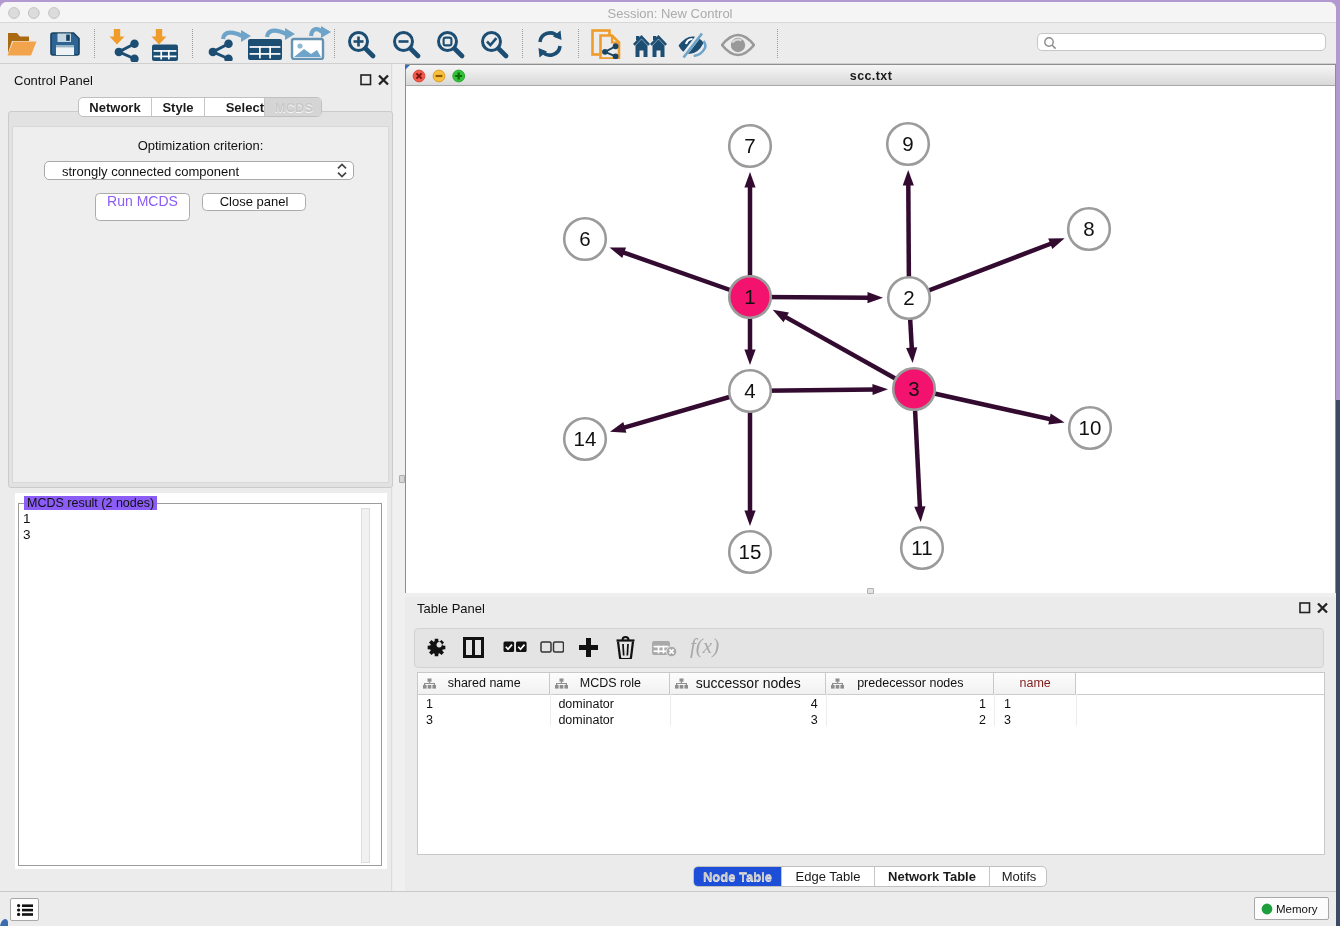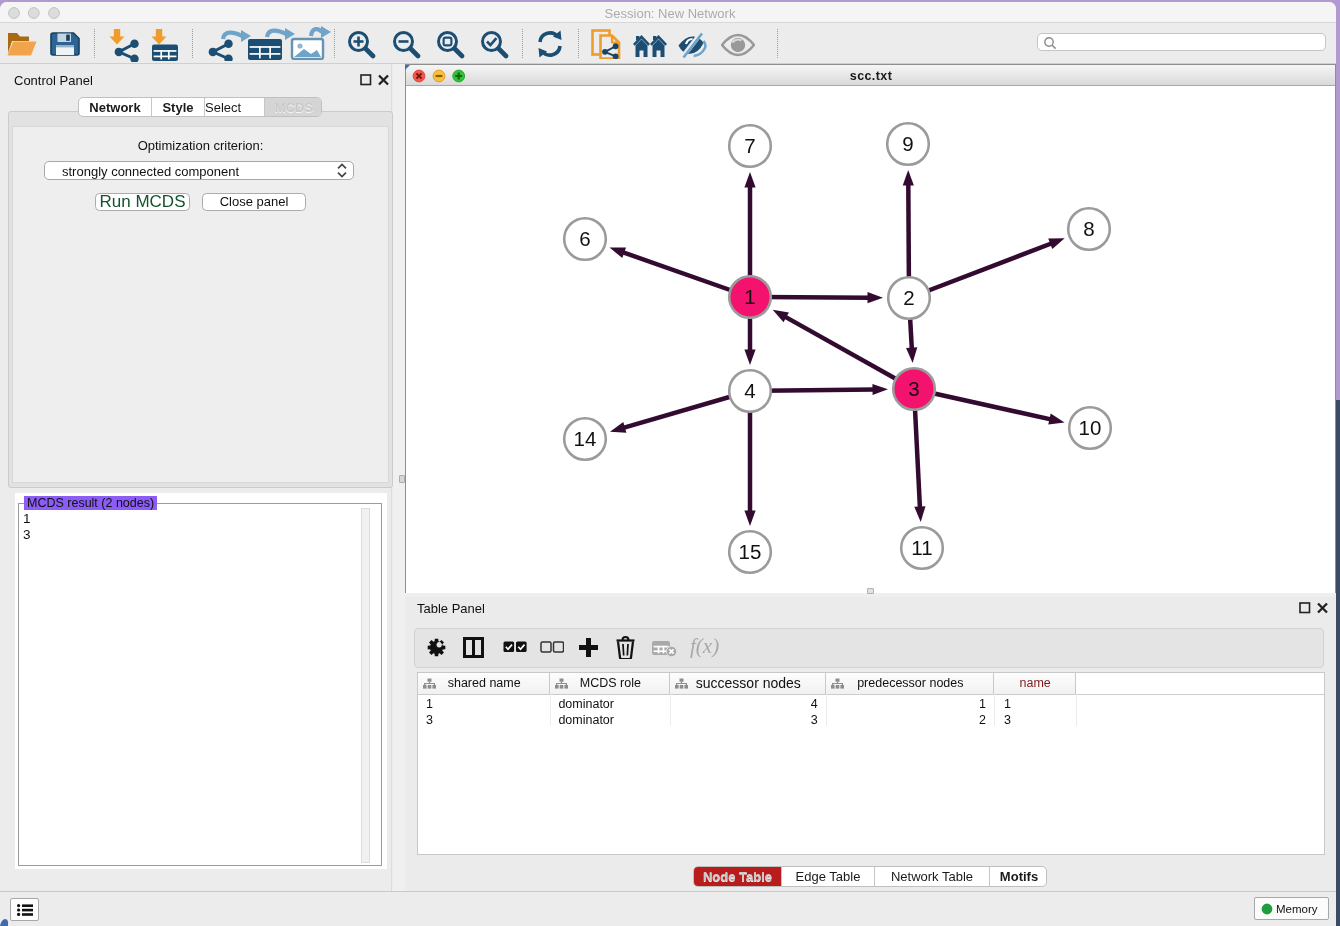--- a/index.html
+++ b/index.html
@@ -11,21 +11,21 @@
 <div class="abs" style="left:0;top:0;width:1340px;height:926px;background:#b29ad0"></div>
 <div class="abs" style="left:1336px;top:400px;width:4px;height:526px;background:#3d4a63"></div>
 <div class="abs" style="left:0;top:2px;width:1336px;height:924px;background:#ececec;border-radius:7px 7px 0 0"></div>
 
 <div class="abs" style="left:0;top:2px;width:1336px;height:21px;background:#f5f5f5;border-radius:7px 7px 0 0;border-bottom:1px solid #d8d8d8"></div>
 <svg class="abs" style="left:0;top:2px" width="70" height="21" viewBox="0 0 70 21">
   <circle cx="14" cy="11" r="5.4" fill="#dcdcdc" stroke="#c3c3c3"></circle>
   <circle cx="33.8" cy="11" r="5.4" fill="#dcdcdc" stroke="#c3c3c3"></circle>
   <circle cx="54" cy="11" r="5.4" fill="#dcdcdc" stroke="#c3c3c3"></circle>
 </svg>
-<div class="txt" style="left:570px;top:6px;width:200px;text-align:center;font-size:13px;color:#ababab">Session: New Network</div>
+<div class="txt" style="left:570px;top:6px;width:200px;text-align:center;font-size:13px;color:#ababab">Session: New Control</div>
 
 <div class="abs" style="left:0;top:23px;width:1336px;height:41px;background:#ececec;border-bottom:1px solid #cfcfcf"></div>
 <svg style="position:absolute;left:6px;top:31px" width="32" height="26" viewBox="0 0 32 26">
     <path d="M2,22 V2 h9 l3,3.5 h9 V10 H6 z" fill="#a96a12"></path>
     <path d="M1.5,24.5 L7,10.5 h23.5 L25,24.5 z" fill="#f2a44d"></path>
   </svg>
 <svg style="position:absolute;left:49px;top:31px" width="32" height="26" viewBox="0 0 32 26">
     <path d="M2,4 q0,-2 2,-2 h20.5 l5.5,5.5 v14.5 q0,2 -2,2 h-24 q-2,0 -2,-2 z" fill="#2e6493" stroke="#16405f" stroke-width="1.6"></path>
     <rect x="8.5" y="2.5" width="13.5" height="8.5" fill="#c3d6e2"></rect>
     <rect x="17.2" y="3.6" width="3.6" height="6.2" fill="#16405f"></rect>
@@ -148,34 +148,34 @@
   <rect x="1" y="1" width="9.5" height="9.5" fill="none" stroke="#222" stroke-width="1.6"></rect>
   <path d="M19,1.5 l9,9 m0,-9 l-9,9" stroke="#222" stroke-width="2.3"></path>
 </svg>
 
 <div class="abs" style="left:8px;top:111px;width:385px;height:377px;background:#e2e2e2;border:1px solid #cbcbcb;border-radius:3px"></div>
 <div class="abs" style="left:12px;top:126px;width:377px;height:357px;background:#eeeeee;border:1px solid #d8d8d8"></div>
 
 <div class="abs" style="left:78px;top:96.5px;width:244px;height:20.5px;background:#fff;border:1px solid #c0c0c0;border-radius:5px;overflow:hidden">
   <div class="abs" style="left:0;top:0;width:73px;height:21px;border-right:1px solid #c6c6c6;text-align:center;line-height:20px;font-size:13px;font-weight:600;color:#1a1a1a">Network</div>
   <div class="abs" style="left:73px;top:0;width:53px;height:21px;border-right:1px solid #c6c6c6;text-align:center;line-height:20px;font-size:13px;font-weight:600;color:#1a1a1a">Style</div>
-  <div class="abs" style="left:126px;top:0;width:60px;height:21px;border-right:1px solid #c6c6c6;text-align:left;line-height:20px;font-size:13px;font-weight:400;color:#1a1a1a">Select</div>
+  <div class="abs" style="left:126px;top:0;width:60px;height:21px;border-right:1px solid #c6c6c6;text-align:right;line-height:20px;font-size:13px;font-weight:700;color:#1a1a1a">Select</div>
   <div class="abs" style="left:186px;top:0;width:58px;height:21px;background:#d5d5d5;text-align:center;line-height:20px;font-size:13px;font-weight:600;color:#c9c9c9;text-shadow:0 1px 0 #f5f5f5">MCDS</div>
 </div>
 
 <div class="txt" style="left:12px;top:138px;width:377px;text-align:center;font-size:13px">Optimization criterion:</div>
 
 <div class="abs" style="left:44px;top:161px;width:310px;height:19px;background:#fff;border:1.3px solid #a9a9a9;border-radius:5px"></div>
 <div class="txt" style="left:62px;top:163.5px;font-size:13px">strongly connected component</div>
 <svg class="abs" style="left:336px;top:163px" width="12" height="15" viewBox="0 0 12 15">
   <path d="M2,5.4 L6,1.4 L10,5.4" fill="none" stroke="#444" stroke-width="1.7"></path>
   <path d="M2,9.6 L6,13.6 L10,9.6" fill="none" stroke="#444" stroke-width="1.7"></path>
 </svg>
 
-<div class="abs" style="left:95px;top:193px;width:95px;height:18px;background:#fff;border:1.3px solid #ababab;border-radius:4.5px;text-align:center;line-height:15.5px;font-size:17px;color:#14532d">Run MCDS</div>
+<div class="abs" style="left:95px;top:193px;width:95px;height:28px;background:#fff;border:1.3px solid #ababab;border-radius:4.5px;text-align:center;line-height:15.5px;font-size:14px;color:#8b5cf6">Run MCDS</div>
 <div class="abs" style="left:202px;top:193px;width:104px;height:18px;background:#fff;border:1.3px solid #ababab;border-radius:4.5px;text-align:center;line-height:15.5px;font-size:13px;color:#111">Close panel</div>
 
 <div class="abs" style="left:15px;top:493px;width:372px;height:376px;background:#fff"></div>
 <div class="abs" style="left:18px;top:503px;width:364px;height:363px;border:1px solid #9c9c9c"></div>
 <div class="abs" style="left:24px;top:496px;background:#8b5cf6;padding:0 3px;font-size:12.5px;color:#111;height:14px;line-height:14px">MCDS result (2 nodes)</div>
 <div class="txt" style="left:23px;top:511px;font-size:13.5px">1</div>
 <div class="txt" style="left:23px;top:527px;font-size:13.5px">3</div>
 <div class="abs" style="left:360.5px;top:508px;width:9px;height:355px;background:#f1f1f1;border:1px solid #dedede"></div>
 
 <div class="abs" style="left:393px;top:64px;width:12px;height:827px;background:#f0f0f0"></div>
@@ -348,24 +348,24 @@
 <div style="position:absolute;left:670.4px;top:696px;width:155.9px;height:16px;line-height:16px;font-size:12.5px;color:#111;text-align:right;padding:0 8.5px;box-sizing:border-box">4</div>
 <div style="position:absolute;left:826.3px;top:696px;width:168.1px;height:16px;line-height:16px;font-size:12.5px;color:#111;text-align:right;padding:0 8.4px;box-sizing:border-box">1</div>
 <div style="position:absolute;left:994.4px;top:696px;width:81.6px;height:16px;line-height:16px;font-size:12.5px;color:#111;text-align:left;padding:0 9.5px;box-sizing:border-box">1</div>
 <div style="position:absolute;left:418px;top:712px;width:132.4px;height:16px;line-height:16px;font-size:12.5px;color:#111;text-align:left;padding:0 8px;box-sizing:border-box">3</div>
 <div style="position:absolute;left:550.4px;top:712px;width:120px;height:16px;line-height:16px;font-size:12.5px;color:#111;text-align:left;padding:0 8px;box-sizing:border-box">dominator</div>
 <div style="position:absolute;left:670.4px;top:712px;width:155.9px;height:16px;line-height:16px;font-size:12.5px;color:#111;text-align:right;padding:0 8.5px;box-sizing:border-box">3</div>
 <div style="position:absolute;left:826.3px;top:712px;width:168.1px;height:16px;line-height:16px;font-size:12.5px;color:#111;text-align:right;padding:0 8.4px;box-sizing:border-box">2</div>
 <div style="position:absolute;left:994.4px;top:712px;width:81.6px;height:16px;line-height:16px;font-size:12.5px;color:#111;text-align:left;padding:0 9.5px;box-sizing:border-box">3</div>
 
 <div class="abs" style="left:693px;top:866px;width:354px;height:21px;background:#fff;border:1px solid #c0c0c0;border-radius:5px;overflow:hidden">
-  <div class="abs" style="left:0;top:0;width:88px;height:21px;background:#b91c1c;border-right:1px solid #c6c6c6;text-align:center;line-height:20px;font-size:13px;font-weight:600;color:#c9c9c9;text-shadow:0 1px 0 #f3f3f3">Node Table</div>
+  <div class="abs" style="left:0;top:0;width:88px;height:21px;background:#1d4ed8;border-right:1px solid #c6c6c6;text-align:center;line-height:20px;font-size:13px;font-weight:600;color:#c9c9c9;text-shadow:0 1px 0 #f3f3f3">Node Table</div>
   <div class="abs" style="left:88px;top:0;width:93px;height:21px;border-right:1px solid #c6c6c6;text-align:center;line-height:20px;font-size:13px;font-weight:400;color:#1a1a1a">Edge Table</div>
-  <div class="abs" style="left:181px;top:0;width:115px;height:21px;border-right:1px solid #c6c6c6;text-align:center;line-height:20px;font-size:13px;font-weight:400;color:#1a1a1a">Network Table</div>
-  <div class="abs" style="left:296px;top:0;width:58px;height:21px;text-align:center;line-height:20px;font-size:13px;font-weight:700;color:#1a1a1a">Motifs</div>
+  <div class="abs" style="left:181px;top:0;width:115px;height:21px;border-right:1px solid #c6c6c6;text-align:center;line-height:20px;font-size:13px;font-weight:700;color:#1a1a1a">Network Table</div>
+  <div class="abs" style="left:296px;top:0;width:58px;height:21px;text-align:center;line-height:20px;font-size:13px;font-weight:400;color:#1a1a1a">Motifs</div>
 </div>
 
 <div class="abs" style="left:0;top:891px;width:1336px;height:35px;background:#ececec;border-top:1px solid #c9c9c9"></div>
 <div class="abs" style="left:10px;top:898px;width:29px;height:23px;background:#fdfdfd;border:1px solid #a8a8a8;border-radius:2px"></div>
 <svg class="abs" style="left:17px;top:904px" width="16" height="12" viewBox="0 0 16 12">
   <circle cx="1.6" cy="1.6" r="1.6" fill="#111"></circle>
     <rect x="5" y="0.4" width="11" height="2.6" fill="#111"></rect>
   <circle cx="1.6" cy="6" r="1.6" fill="#111"></circle>
     <rect x="5" y="4.8" width="11" height="2.6" fill="#111"></rect>
   <circle cx="1.6" cy="10.4" r="1.6" fill="#111"></circle>

